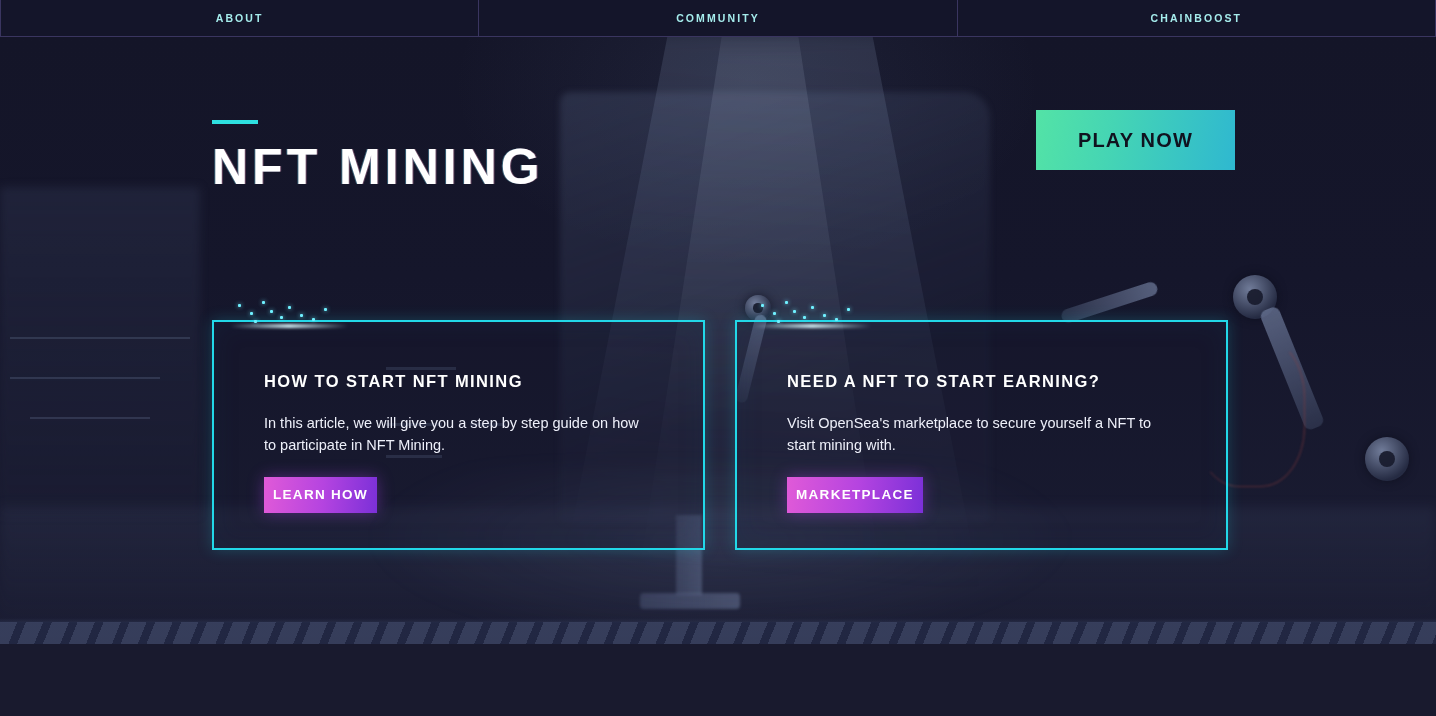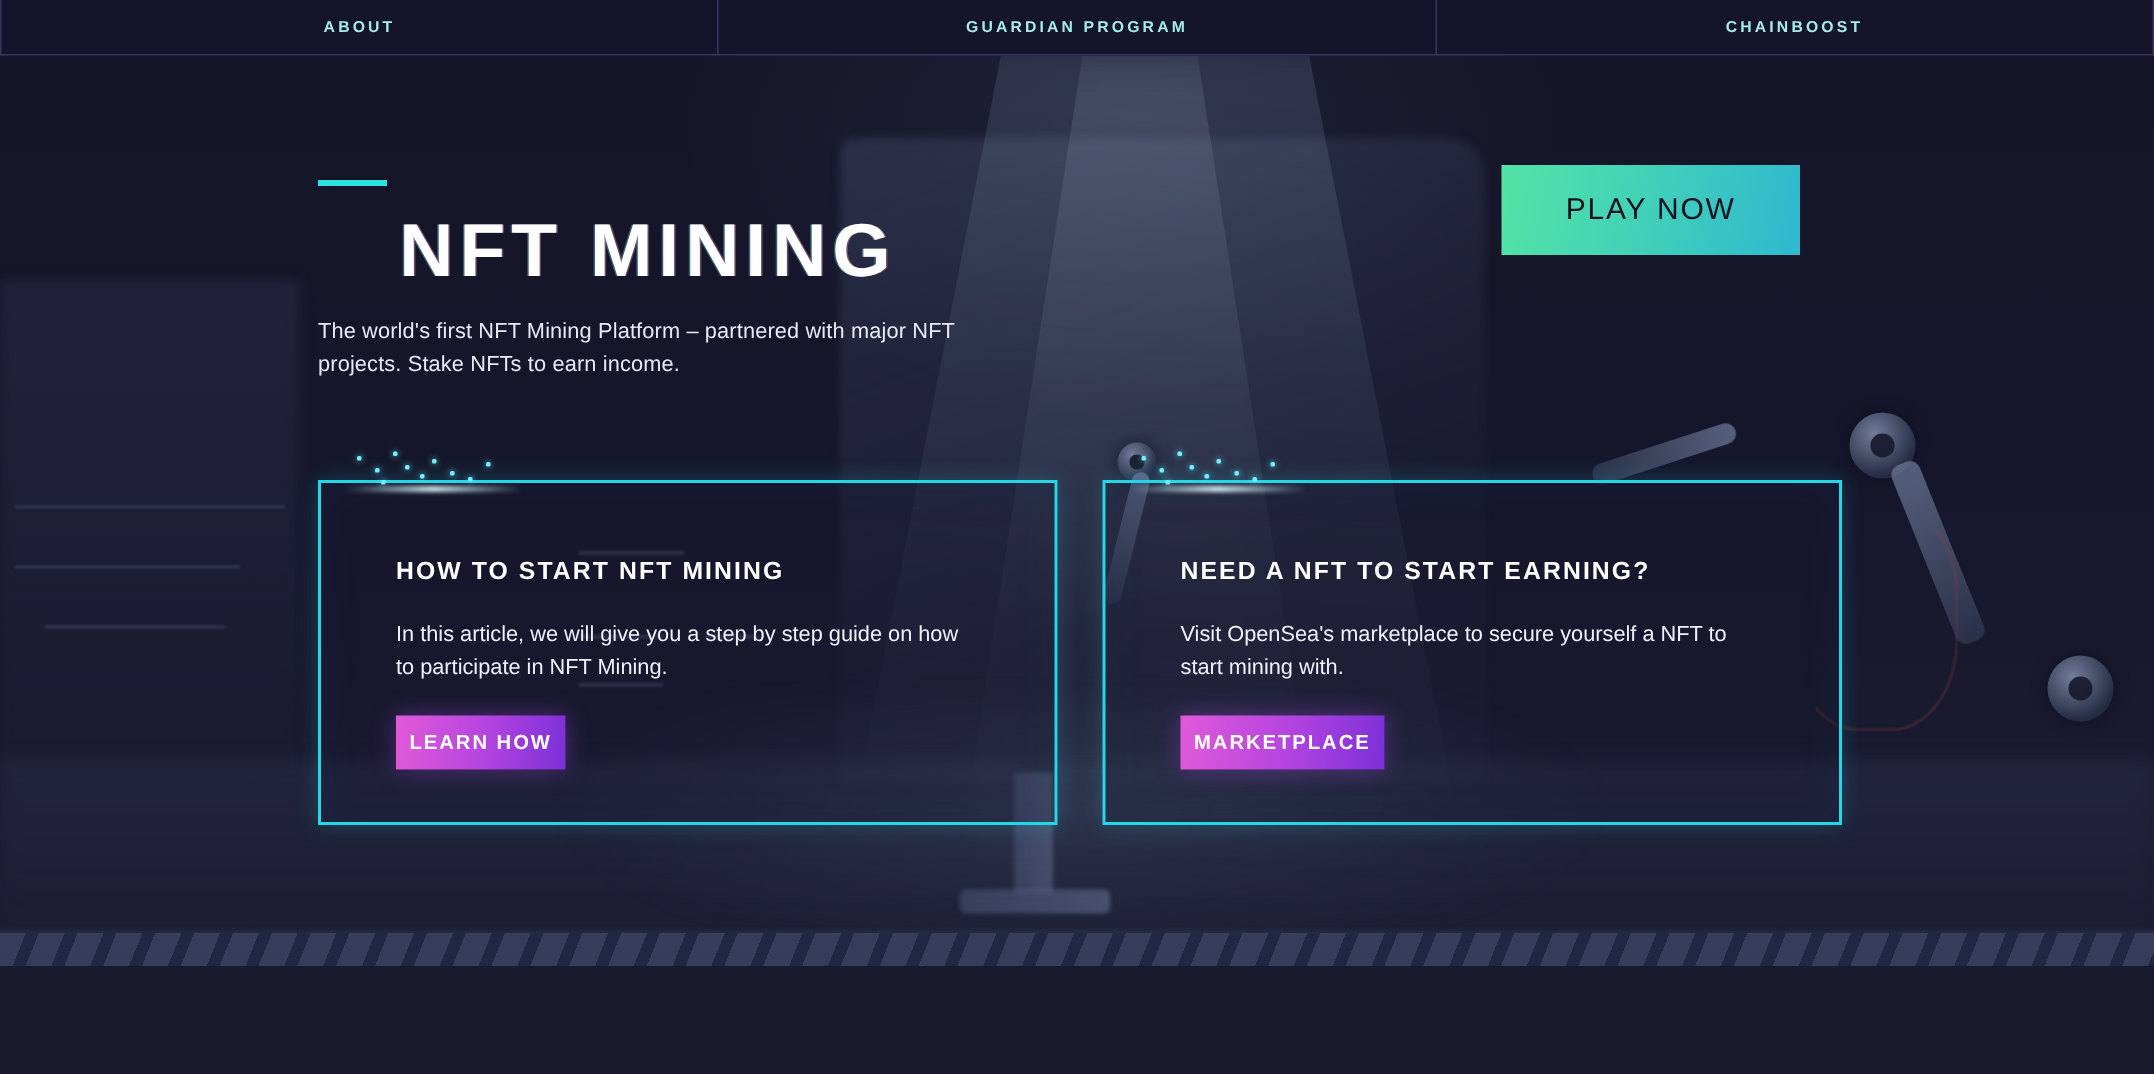--- a/index.html
+++ b/index.html
@@ -188,29 +188,29 @@
   .hero-sub {
     font-size: 14.5px;
     color: #e7e9f5;
     line-height: 1.55;
     max-width: 440px;
     letter-spacing: 0.1px;
   }
 
   .play-now {
     position: absolute;
-    left: 1001px; top: 110px;
+    left: 1036px; top: 110px;
     width: 199px; height: 60px;
     display: flex;
     align-items: center;
     justify-content: center;
     background: linear-gradient(100deg, #53e3a6 0%, #45d5b4 38%, #2fb8d0 100%);
     color: #10121f;
     font-size: 20px;
-    font-weight: normal;
+    font-weight: bold;
     letter-spacing: 1.2px;
     border: 0;
     cursor: pointer;
     z-index: 12;
     font-family: "Liberation Sans", sans-serif;
   }
 
   
   .cards {
     position: absolute;
@@ -344,31 +344,30 @@
 
     <div class="floorglow"></div>
     <div class="deskline"></div>
   </div>
 
   <nav class="nav">
     <div class="nav-item">
       <span>ABOUT</span>
     </div>
     <div class="nav-item">
-      <span>GUARDIAN PROGRAM</span>
+      <span>COMMUNITY</span>
     </div>
     <div class="nav-item">
       <span>CHAINBOOST</span>
     </div>
   </nav>
 
   <div class="hero">
     <div class="accent-bar"></div>
     <h1 class="hero-title">NFT MINING</h1>
-    <p class="hero-sub">The world's first NFT Mining Platform – partnered with major NFT projects. Stake NFTs to earn income.</p>
   </div>
 
   <button class="play-now">PLAY NOW</button>
 
   <div class="cards">
 
     <div class="card">
       <div class="card-sparkle">
         <i style="left:14px;top:4px;"></i>
           <i style="left:26px;top:12px;"></i>

